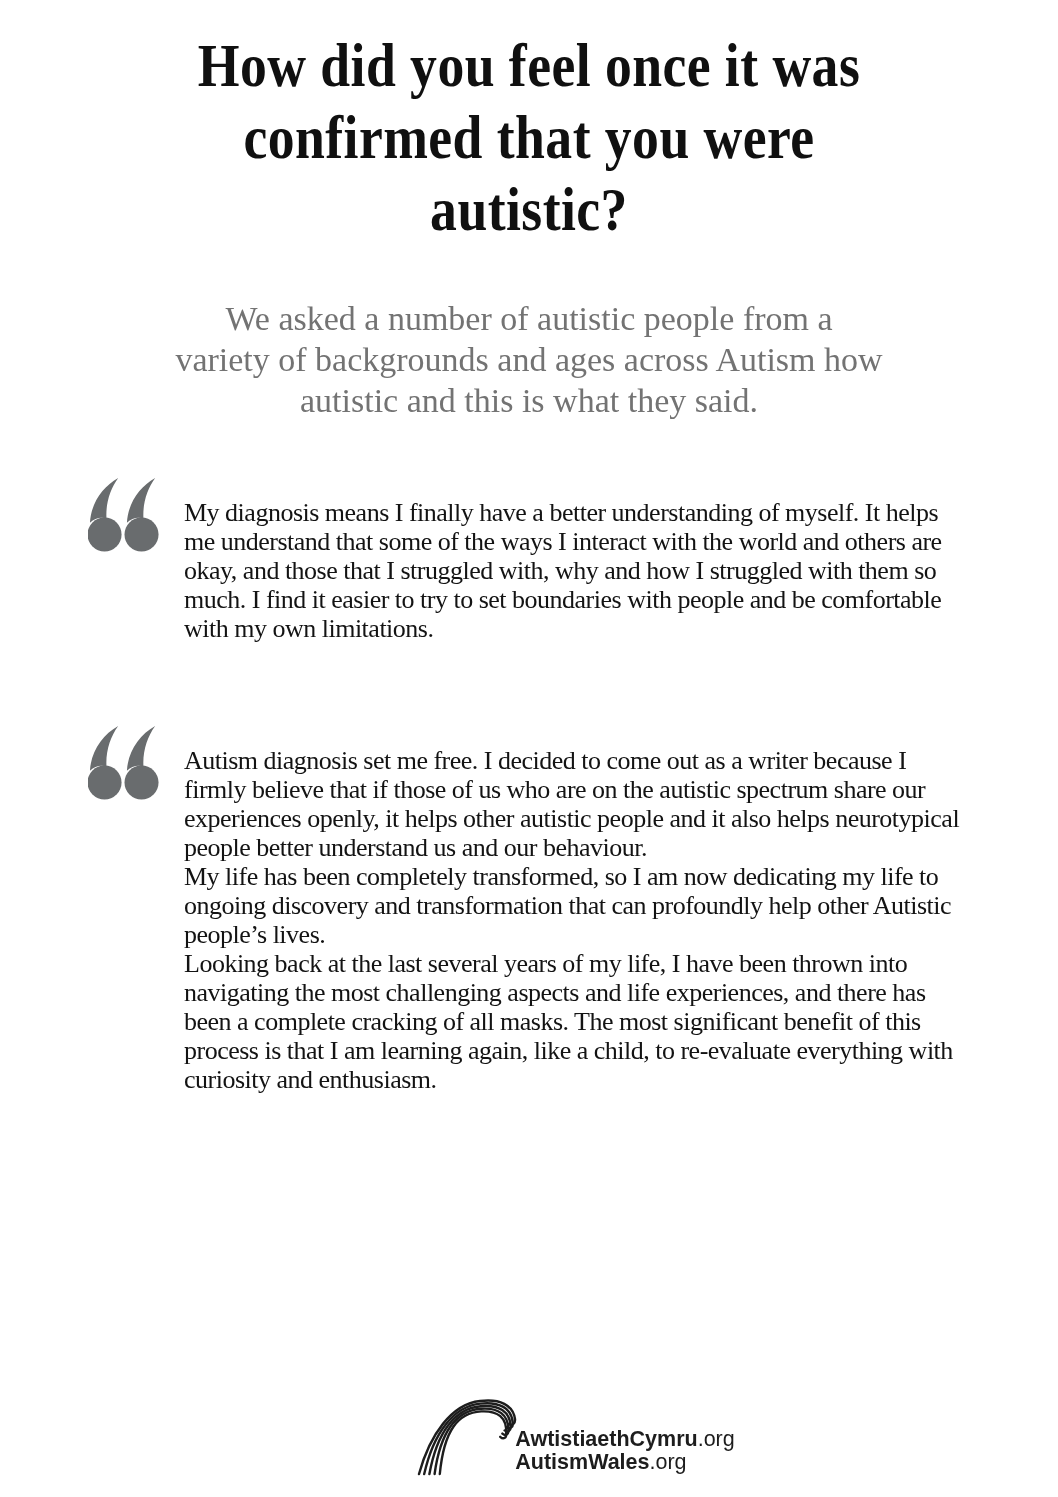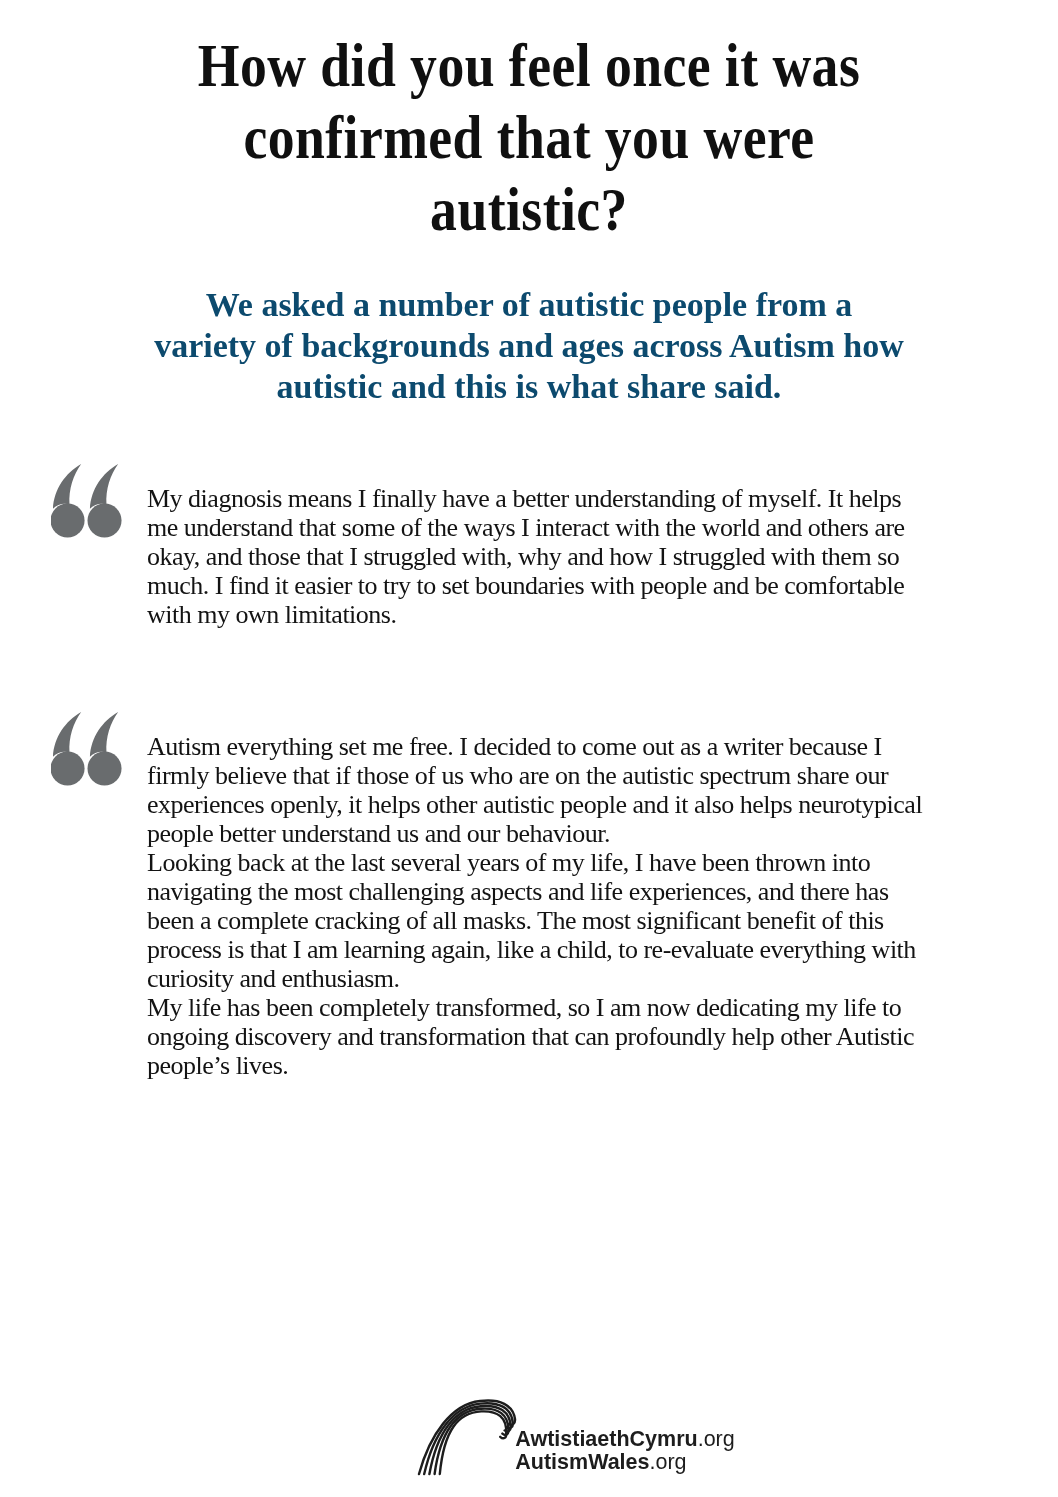--- a/index.html
+++ b/index.html
@@ -18,31 +18,30 @@
     font-family: "Liberation Serif", serif;
     font-weight: 700;
     font-size: 61px;
     line-height: 72px;
     color: #101010;
     transform: scaleX(0.88);
     transform-origin: 50% 0;
     letter-spacing: 0.5px;
   }
   .intro {
-    margin-top: 38px;
+    margin-top: 52px;
     text-align: center;
     font-size: 34px;
     line-height: 41px;
-    color: #0c4a6e;
-    font-weight: bold;
+    color: #737373;
   }
   .quote-block {
     display: flex;
     align-items: flex-start;
-    padding-left: 51px;
+    padding-left: 88px;
   }
   .quote-block.first { margin-top: 56px; }
   .quote-block.second { margin-top: 82px; }
   .quote-icon-wrap {
     flex: 0 0 72px;
     margin-right: 24px;
   }
   .quote-text {
     width: 780px;
     padding-top: 21px;
@@ -85,21 +84,21 @@
 
   <div class="title">
     <div>How did you feel once it was</div>
     <div>confirmed that you were</div>
     <div>autistic?</div>
   </div>
 
   <div class="intro">
     <div>We asked a number of autistic people from a</div>
     <div>variety of backgrounds and ages across Autism how</div>
-    <div>autistic and this is what share said.</div>
+    <div>autistic and this is what they said.</div>
   </div>
 
   <div class="quote-block first">
     <div class="quote-icon-wrap">
       <svg width="72" height="76" viewBox="0 0 74 76" xmlns="http://www.w3.org/2000/svg">
         <g fill="#696c6e">
           <circle cx="17" cy="58" r="17.5"></circle>
           <path d="M31,0 C15,9 3,26 2,46 C7,41 13,40 19,41.5 C18,26 23,11 31,0 Z"></path>
           <g transform="translate(38,0)">
             <circle cx="17" cy="58" r="17.5"></circle>
@@ -120,23 +119,23 @@
           <circle cx="17" cy="58" r="17.5"></circle>
           <path d="M31,0 C15,9 3,26 2,46 C7,41 13,40 19,41.5 C18,26 23,11 31,0 Z"></path>
           <g transform="translate(38,0)">
             <circle cx="17" cy="58" r="17.5"></circle>
             <path d="M31,0 C15,9 3,26 2,46 C7,41 13,40 19,41.5 C18,26 23,11 31,0 Z"></path>
           </g>
         </g>
       </svg>
     </div>
     <div class="quote-text">
-      <p>Autism everything set me free. I decided to come out as a writer because I firmly believe that if those of us who are on the autistic spectrum share our experiences openly, it helps other autistic people and it also helps neurotypical people better understand us and our behaviour.</p>
+      <p>Autism diagnosis set me free. I decided to come out as a writer because I firmly believe that if those of us who are on the autistic spectrum share our experiences openly, it helps other autistic people and it also helps neurotypical people better understand us and our behaviour.</p>
+      <p>My life has been completely transformed, so I am now dedicating my life to ongoing discovery and transformation that can profoundly help other Autistic people’s lives.</p>
       <p>Looking back at the last several years of my life, I have been thrown into navigating the most challenging aspects and life experiences, and there has been a complete cracking of all masks. The most significant benefit of this process is that I am learning again, like a child, to re-evaluate everything with curiosity and enthusiasm.</p>
-      <p>My life has been completely transformed, so I am now dedicating my life to ongoing discovery and transformation that can profoundly help other Autistic people’s lives.</p>
     </div>
   </div>
 
   <div class="footer">
     <div class="logo">
       <svg class="logo-arch" width="104" height="84" viewBox="0 0 102 84" xmlns="http://www.w3.org/2000/svg">
         <g fill="none" stroke-width="2.4" stroke-linecap="round" stroke="#1d1d1d">
           <path d="M3,82 C14,42 36,12 64,9 C84,6.5 97,13 99,27 C99.5,32 96,34 93,32"></path>
           <path d="M8.2,82 C17.5,41 37.5,14.2 64.3,11.6 C83.5,9.5 95.5,16.2 96.8,30.6 C97.3,35.6 93.8,37.4 90.8,35.2"></path>
           <path d="M13.4,82 C21,40 39,16.4 64.6,14.2 C83,12.5 94,19.4 94.6,34.2 C95.1,39.2 91.6,40.8 88.6,38.4"></path>

